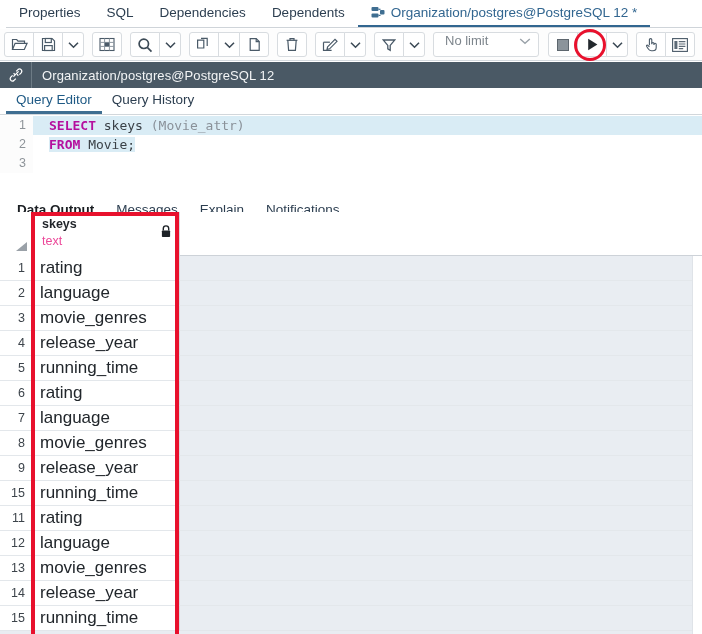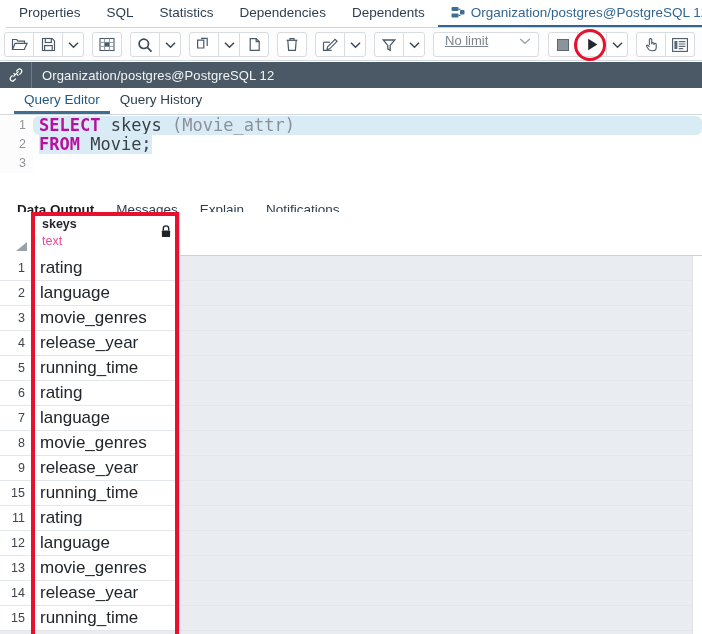--- a/index.html
+++ b/index.html
@@ -61,21 +61,20 @@
   .tbtn svg { display:block; }
 
   .limitbox {
     height:25px; min-width:106px;
     border:1px solid #d8dce0; border-radius:3px;
     background:#fff;
     display:flex; align-items:center; justify-content:space-between;
     padding:0 7px 8px 11px;
     font-size:13px; color:#7d858c;
     cursor:default;
-    text-decoration:underline;
   }
   .caret-glyph { color:#8b949b; }
 
   
   .exec-ring {
     position:absolute; left:-4px; top:-4px;
     width:32px; height:32px;
     border:3px solid #e8112d;
     border-radius:50%;
     pointer-events:none;
@@ -99,21 +98,21 @@
     letter-spacing:.1px;
     white-space:nowrap;
   }
 
   
   .qetabs {
     position:absolute; left:0; top:88px; width:702px; height:27px;
     background:#fff;
     border-bottom:1px solid #d2d7db;
     display:flex; align-items:flex-end;
-    padding-left:14px;
+    padding-left:6px;
   }
   .qetab {
     height:26px; padding:0 10px;
     display:flex; align-items:center;
     font-size:13.5px; color:#2c3e50;
     border-bottom:3px solid transparent;
     cursor:default;
   }
   .qetab.active { color:#1f5a85; border-bottom:3px solid #3f6e91; }
 
@@ -128,24 +127,23 @@
   .gutter {
     width:33px; min-width:33px;
     text-align:right; padding-right:7px;
     font-size:12.5px; color:#8e9499;
     line-height:19px;
     background:#fcfcfc;
     font-family:"Liberation Sans", sans-serif;
   }
   .ecode {
     flex:1; position:relative; line-height:19px;
-    font-size:17px; color:#333a40;
-    padding-left:6px;
+    font-size:13px; color:#333a40;
+    padding-left:16px;
     white-space:pre;
-    border-radius:6px;
   }
   .eline.sel-full .ecode { background:#d9ecf5; }
   .eline .hl { background:#d9ecf5; display:inline; }
   .kw  { color:#b5109e; font-weight:bold; }
   .idf { color:#3a4147; }
   .pun { color:#8a9199; }
 
   
   .restabs {
     position:absolute; left:0; top:198px; width:702px; height:26px;
@@ -246,23 +244,20 @@
 <body>
 
 <div id="app">
 
   <div class="objtabs">
     <div class="objtab">
       <span>Properties</span>
     </div>
     <div class="objtab">
       <span>SQL</span>
-    </div>
-    <div class="objtab">
-      <span>Statistics</span>
     </div>
     <div class="objtab">
       <span>Dependencies</span>
     </div>
     <div class="objtab">
       <span>Dependents</span>
     </div>
     <div class="objtab active">
       <span class="dbicon">
         <svg width="14" height="13" viewBox="0 0 14 13">

